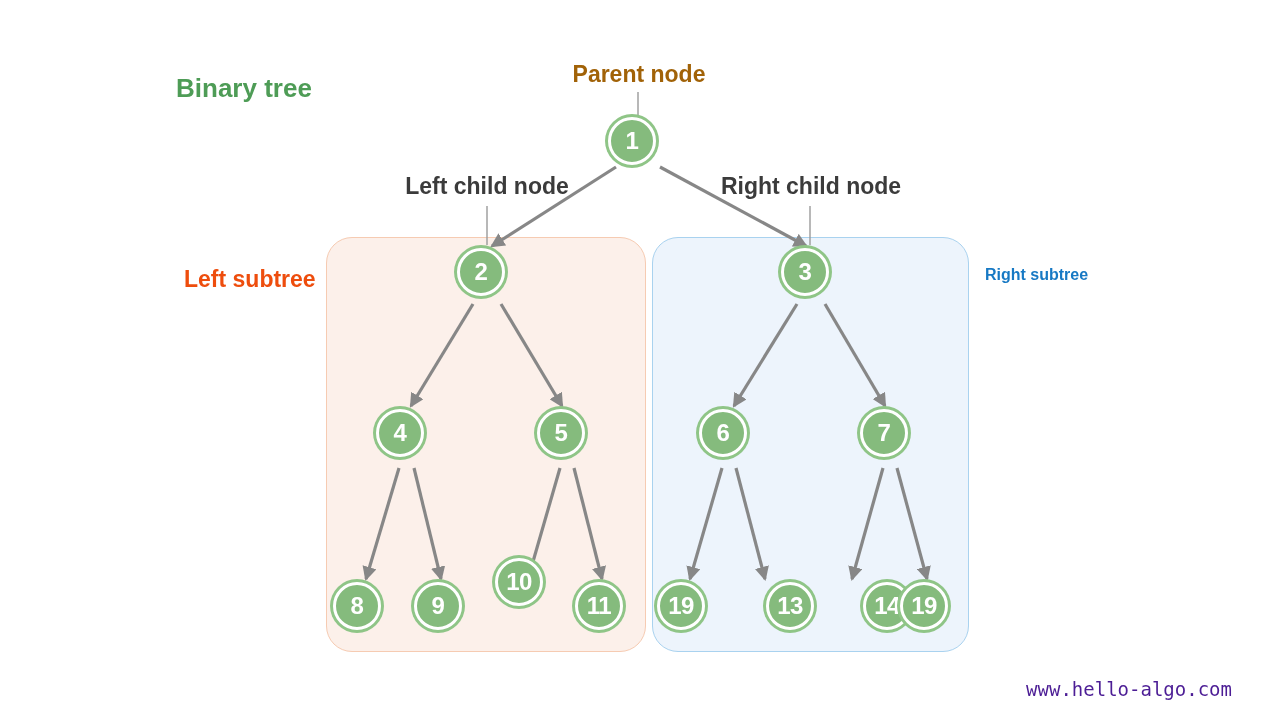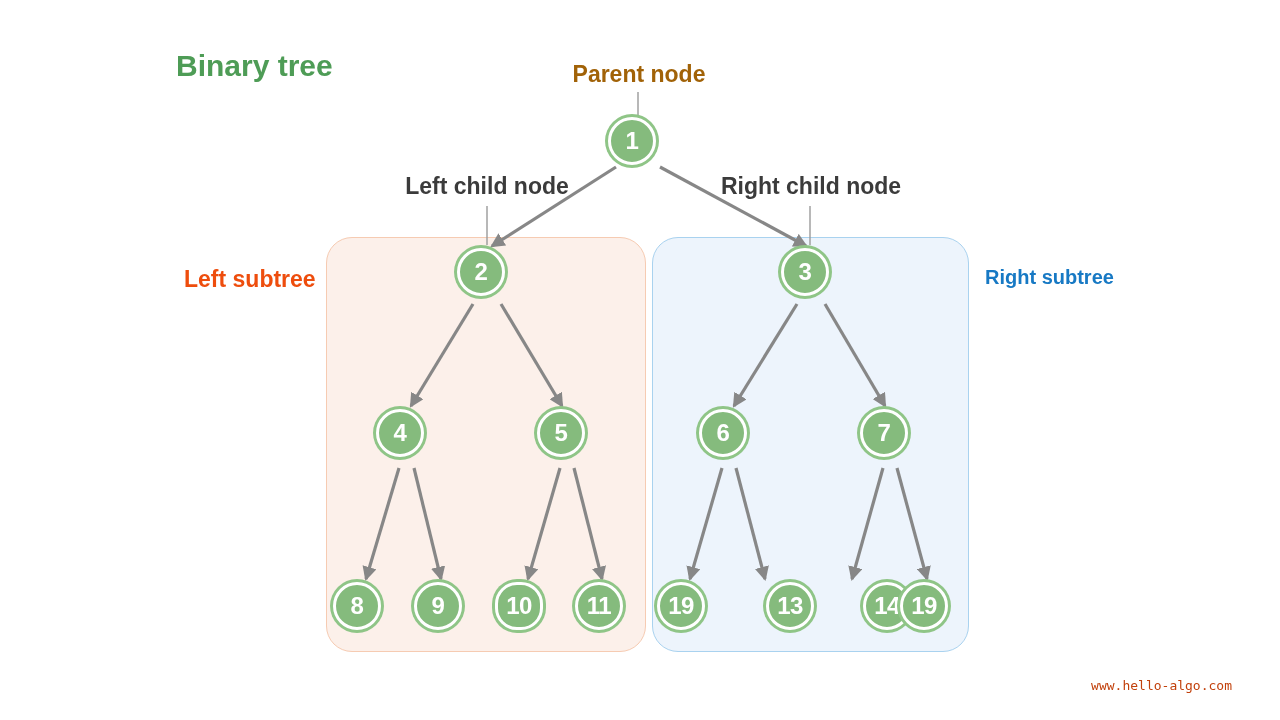--- a/index.html
+++ b/index.html
@@ -31,30 +31,30 @@
     box-shadow: 0 0 0 3px #8FC587;
     display: flex; align-items: center; justify-content: center;
   }
   .node span {
     color: #ffffff; font-weight: bold; font-size: 24px; line-height: 1;
     letter-spacing: -0.5px;
   }
 
   
   .lbl { position: absolute; font-weight: bold; white-space: nowrap; }
-  .title { left: 176px; top: 49px; font-size: 30px; color: #4E9C56; }
+  .title { left: 176px; top: 73px; font-size: 26px; color: #4E9C56; }
   .parent-lbl { left: 639px; top: 61px; transform: translateX(-50%); font-size: 23px; color: #a16207; }
   .leftchild-lbl { left: 487px; top: 173px; transform: translateX(-50%); font-size: 23px; color: #3B3B3B; }
   .rightchild-lbl { left: 811px; top: 173px; transform: translateX(-50%); font-size: 23px; color: #3B3B3B; }
   .leftsub-lbl { left: 184px; top: 266px; font-size: 23px; color: #EE4D0D; }
-  .rightsub-lbl { left: 985px; top: 266px; font-size: 20px; color: #1779C4; }
+  .rightsub-lbl { left: 985px; top: 266px; font-size: 16px; color: #1779C4; }
 
   .watermark {
     position: absolute; right: 48px; top: 678px;
-    font-family: "DejaVu Sans Mono", monospace; font-size: 13px; color: #c2410c;
+    font-family: "DejaVu Sans Mono", monospace; font-size: 19px; color: #4c1d95;
     font-weight: normal;
     margin-left: 22px;
   }
 </style>
 </head>
 <body>
 
 <div class="canvas">
 
   <div class="subtree-box left"></div>
@@ -107,21 +107,21 @@
     </div>
   <div class="node" style="left:860px; top:409px;">
       <span>7</span>
     </div>
   <div class="node" style="left:333px; top:582px;">
       <span>8</span>
     </div>
   <div class="node" style="left:414px; top:582px;">
       <span>9</span>
     </div>
-  <div class="node" style="left:495px; top:582px;border-radius:22px;">
+  <div class="node" style="left:495px; top:558px;">
       <span>10</span>
     </div>
   <div class="node" style="left:575px; top:582px;">
       <span>11</span>
     </div>
   <div class="node" style="left:657px; top:582px;">
       <span>19</span>
     </div>
   <div class="node" style="left:738px; top:582px;margin-left:28px;">
       <span>13</span>

